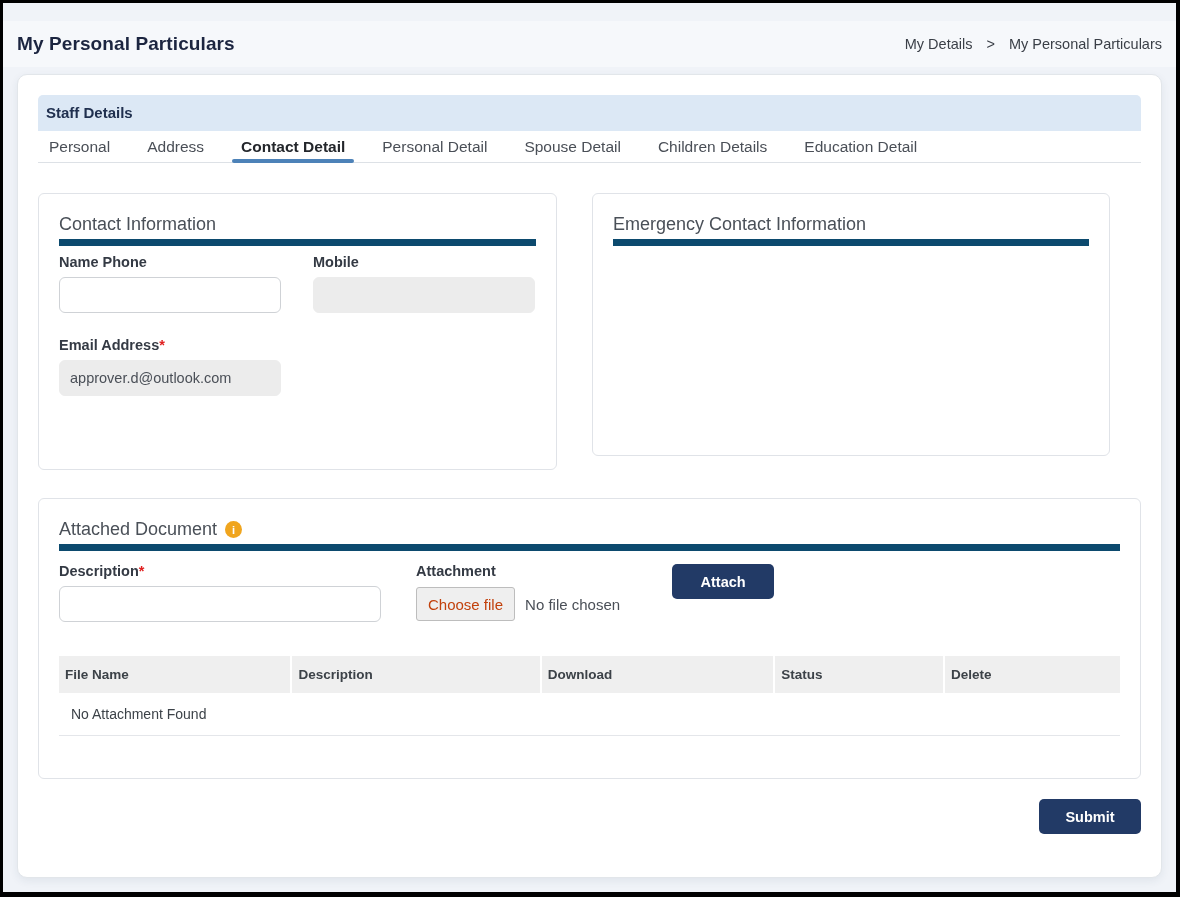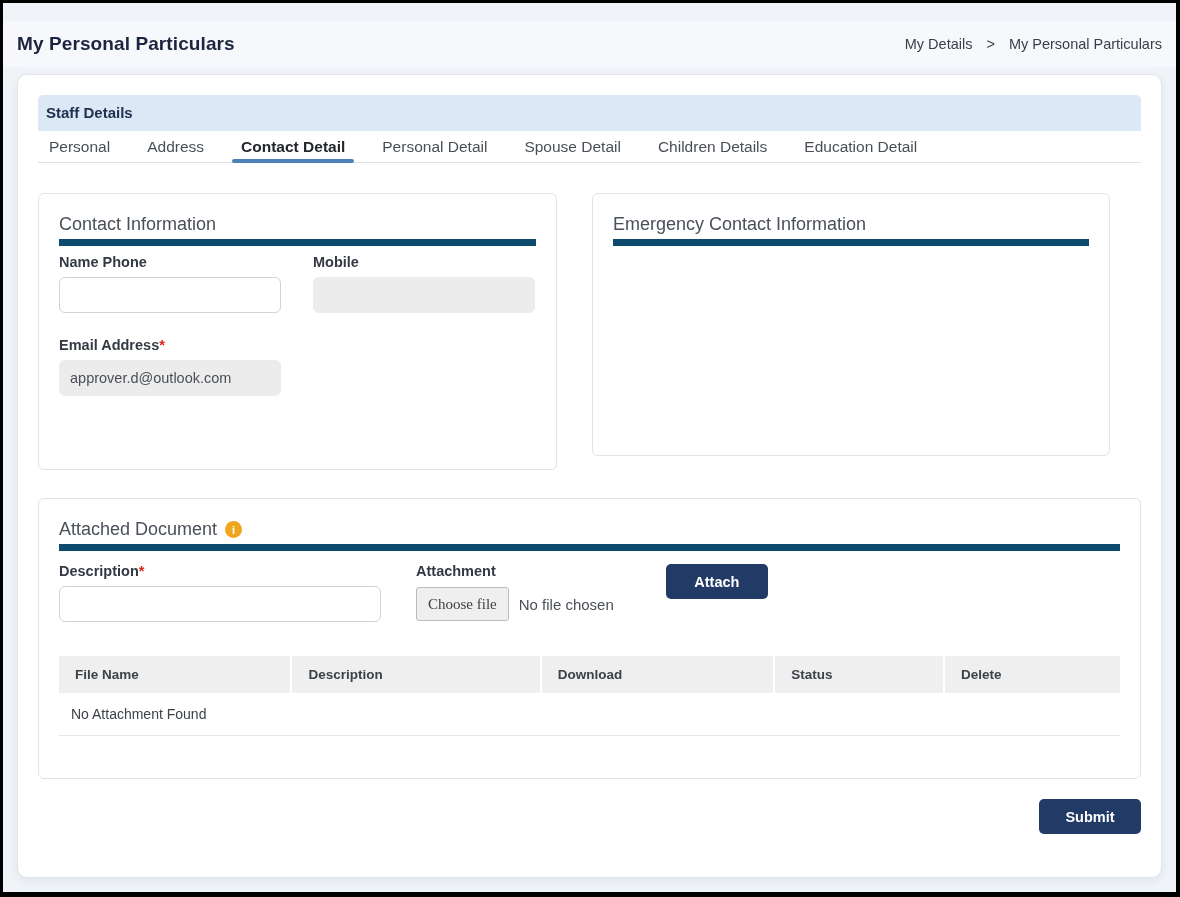--- a/index.html
+++ b/index.html
@@ -153,25 +153,25 @@
   .desc-group { width: 322px; }
   .attachment-group { margin-left: 35px; }
   .file-control { display: flex; align-items: center; height: 36px; }
   .choose-file-btn {
     height: 34px;
     padding: 0 11px;
     background: #efefef;
     border: 1px solid #bdbdbd;
     border-radius: 3px;
     font-size: 15px;
-    color: #404040;
+    color: #c2410c;
     display: inline-flex;
     align-items: center;
     cursor: pointer;
-    font-family: Liberation Serif, serif;
+    font-family: Liberation Sans, sans-serif;
   }
   .no-file-text { margin-left: 10px; font-size: 15px; color: #4a4f57; }
   .navy-btn {
     background: #223a66;
     color: #fff;
     border: none;
     border-radius: 5px;
     font-size: 14.5px;
     font-weight: 700;
     height: 35px;
@@ -186,21 +186,21 @@
     display: grid;
     grid-template-columns: 22% 23.5% 22% 16% 16.5%;
     background: #efefef;
     height: 37px;
   }
   .th {
     font-size: 13.5px;
     font-weight: 700;
     color: #3c4248;
     line-height: 37px;
-    padding: 0 16px;
+    padding: 0 6px;
     border-right: 2px solid #fff;
     overflow: hidden;
     white-space: nowrap;
   }
   .th:last-child { border-right: none; }
   .doc-table-empty-row {
     height: 43px;
     display: flex;
     align-items: center;
     padding: 0 12px;

